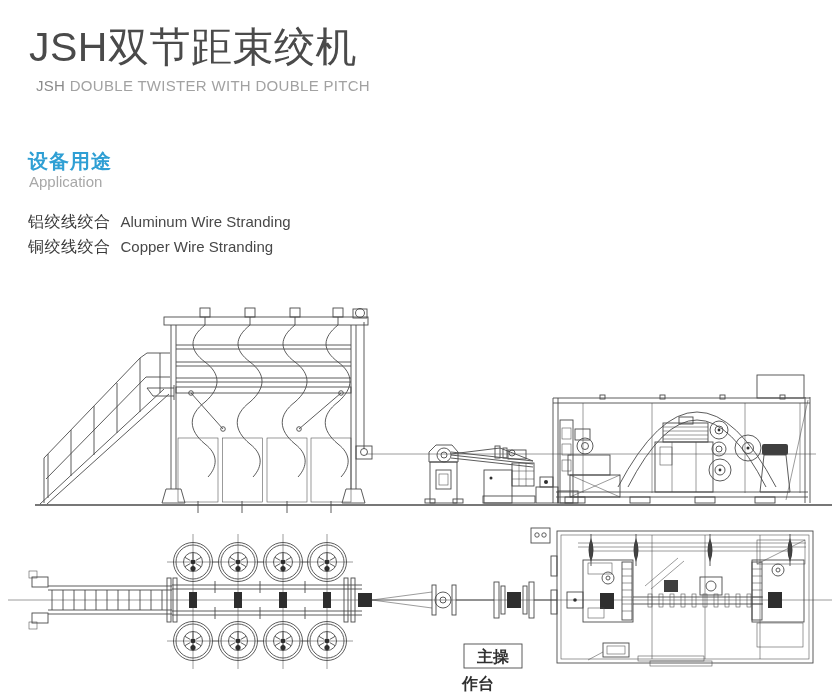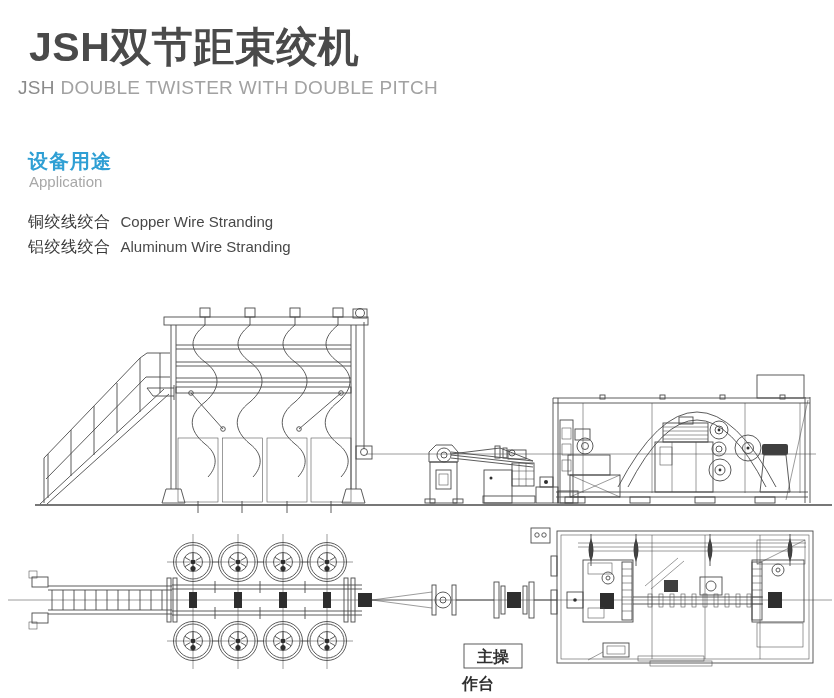--- a/index.html
+++ b/index.html
@@ -1,20 +1,20 @@
 <!DOCTYPE html>
 <html><head>
 <meta charset="utf-8">
 <style>
   html,body{margin:0;padding:0;}
   body{width:834px;height:698px;position:relative;background:#fff;overflow:hidden;
        font-family:"Liberation Sans", sans-serif;}
   .abs{position:absolute;}
-  .title{left:29px;top:20px;font-size:41px;font-weight:700;color:#4a4a4a;letter-spacing:.5px;white-space:nowrap;}
-  .subtitle{left:18px;top:77px;font-size:19px;letter-spacing:.3px;white-space:nowrap;}
+  .title{left:29px;top:20px;font-size:41px;font-weight:400;color:#4a4a4a;letter-spacing:.5px;white-space:nowrap;}
+  .subtitle{left:36px;top:77px;font-size:15px;letter-spacing:.3px;white-space:nowrap;}
   .subtitle .pre{color:#8a8a8a;font-weight:400;}
   .subtitle .rest{color:#a2a2a2;}
   .sec-zh{left:28px;top:148px;font-size:20px;font-weight:700;color:#2f9fd4;letter-spacing:1px;text-align:center;}
   .sec-en{left:29px;top:173px;font-size:15px;color:#a8a8a8;text-align:center;}
   .apps{left:28px;top:212px;}
   .app-row{display:flex;align-items:baseline;margin-bottom:8px;height:17px;}
   .app-zh{font-size:16px;color:#3a3a3a;letter-spacing:.5px;}
   .app-en{font-size:15px;color:#484848;margin-left:10px;}
   svg{position:absolute;left:0;top:0;}
   svg *{stroke:#4a4a4a;fill:none;stroke-width:.9;stroke-linecap:butt;}
@@ -30,26 +30,26 @@
 <div class="abs title">JSH双节距束绞机</div>
 <div class="abs subtitle">
   <span class="pre">JSH</span><span class="rest"> DOUBLE TWISTER WITH DOUBLE PITCH</span>
 </div>
 
 <div class="abs sec-zh">设备用途</div>
 <div class="abs sec-en">Application</div>
 
 <div class="abs apps">
   <div class="app-row">
+    <span class="app-zh">铝绞线绞合</span>
+    <span class="app-en">Aluminum Wire Stranding</span>
+  </div>
+  <div class="app-row">
     <span class="app-zh">铜绞线绞合</span>
     <span class="app-en">Copper Wire Stranding</span>
-  </div>
-  <div class="app-row">
-    <span class="app-zh">铝绞线绞合</span>
-    <span class="app-en">Aluminum Wire Stranding</span>
   </div>
 </div>
 
 <svg width="834" height="698" viewBox="0 0 834 698">
   <defs>
     <pattern id="curt" width="3.2" height="8" patternUnits="userSpaceOnUse">
       <line x1="1.6" y1="0" x2="1.6" y2="8" stroke="#5a5a5a" stroke-width="1"></line>
     </pattern>
     <path id="wave" d="M0 0 c-16 13 -16 25 0 37 c16 12 16 26 0 40 c-17 13 -17 28 0 42 c13 10 13 22 3 33"></path>
     <g id="spool">

